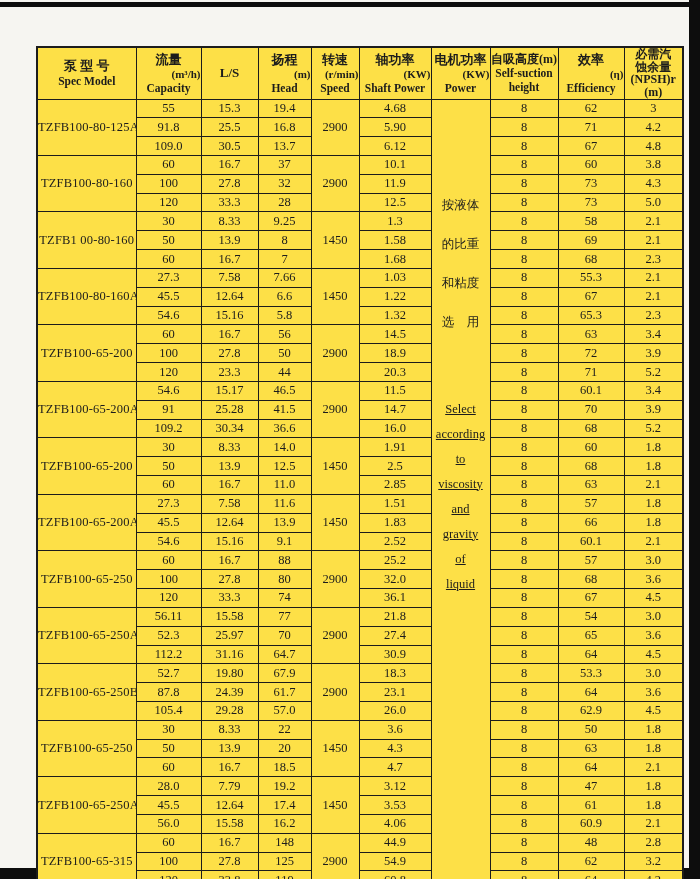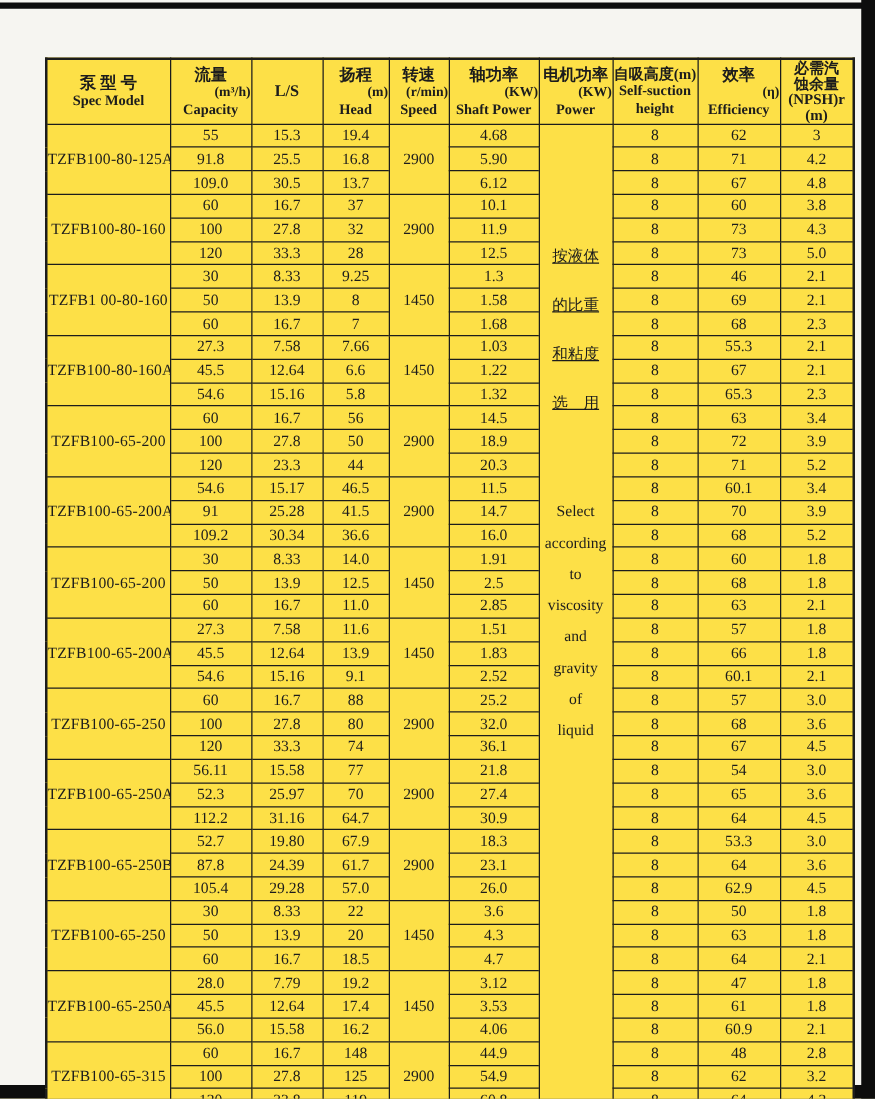--- a/index.html
+++ b/index.html
@@ -37,23 +37,23 @@
   .h-tight{font-size:12px;line-height:12.5px;}
 
   col.c1{width:99px;}  col.c2{width:65px;}  col.c3{width:57px;}
   col.c4{width:53px;}  col.c5{width:48px;}  col.c6{width:72px;}
   col.c7{width:59px;}  col.c8{width:68px;}  col.c9{width:66px;}
   col.c10{width:59px;}
 
   td.power-note{
     vertical-align:top;padding-top:98px;white-space:normal;
   }
-  .pn-zh{font-size:12.5px;line-height:14px;margin-bottom:25px;text-decoration:underline;}
+  .pn-zh{font-size:12.5px;line-height:14px;margin-bottom:25px;}
   .pn-gap{height:48px;}
-  .pn-en{font-size:12.5px;line-height:15px;margin-bottom:10px;}
+  .pn-en{font-size:12.5px;line-height:15px;margin-bottom:10px;text-decoration:underline;}
 </style>
 </head>
 <body>
 
 <div class="bar" id="bar-top"></div>
 <div class="bar" id="bar-right"></div>
 <div class="bar" id="bar-bottom"></div>
 
 <table id="spec-table">
   <colgroup>
@@ -195,21 +195,21 @@
         <td>5.0</td>
       </tr>
       <tr>
         <td rowspan="3" class="model">TZFB1 00-80-160</td>
         <td>30</td>
         <td>8.33</td>
         <td>9.25</td>
         <td rowspan="3" class="speed">1450</td>
         <td>1.3</td>
         <td>8</td>
-        <td>46</td>
+        <td>58</td>
         <td>2.1</td>
       </tr>
       <tr>
         <td>50</td>
         <td>13.9</td>
         <td>8</td>
         <td>1.58</td>
         <td>8</td>
         <td>69</td>
         <td>2.1</td>

